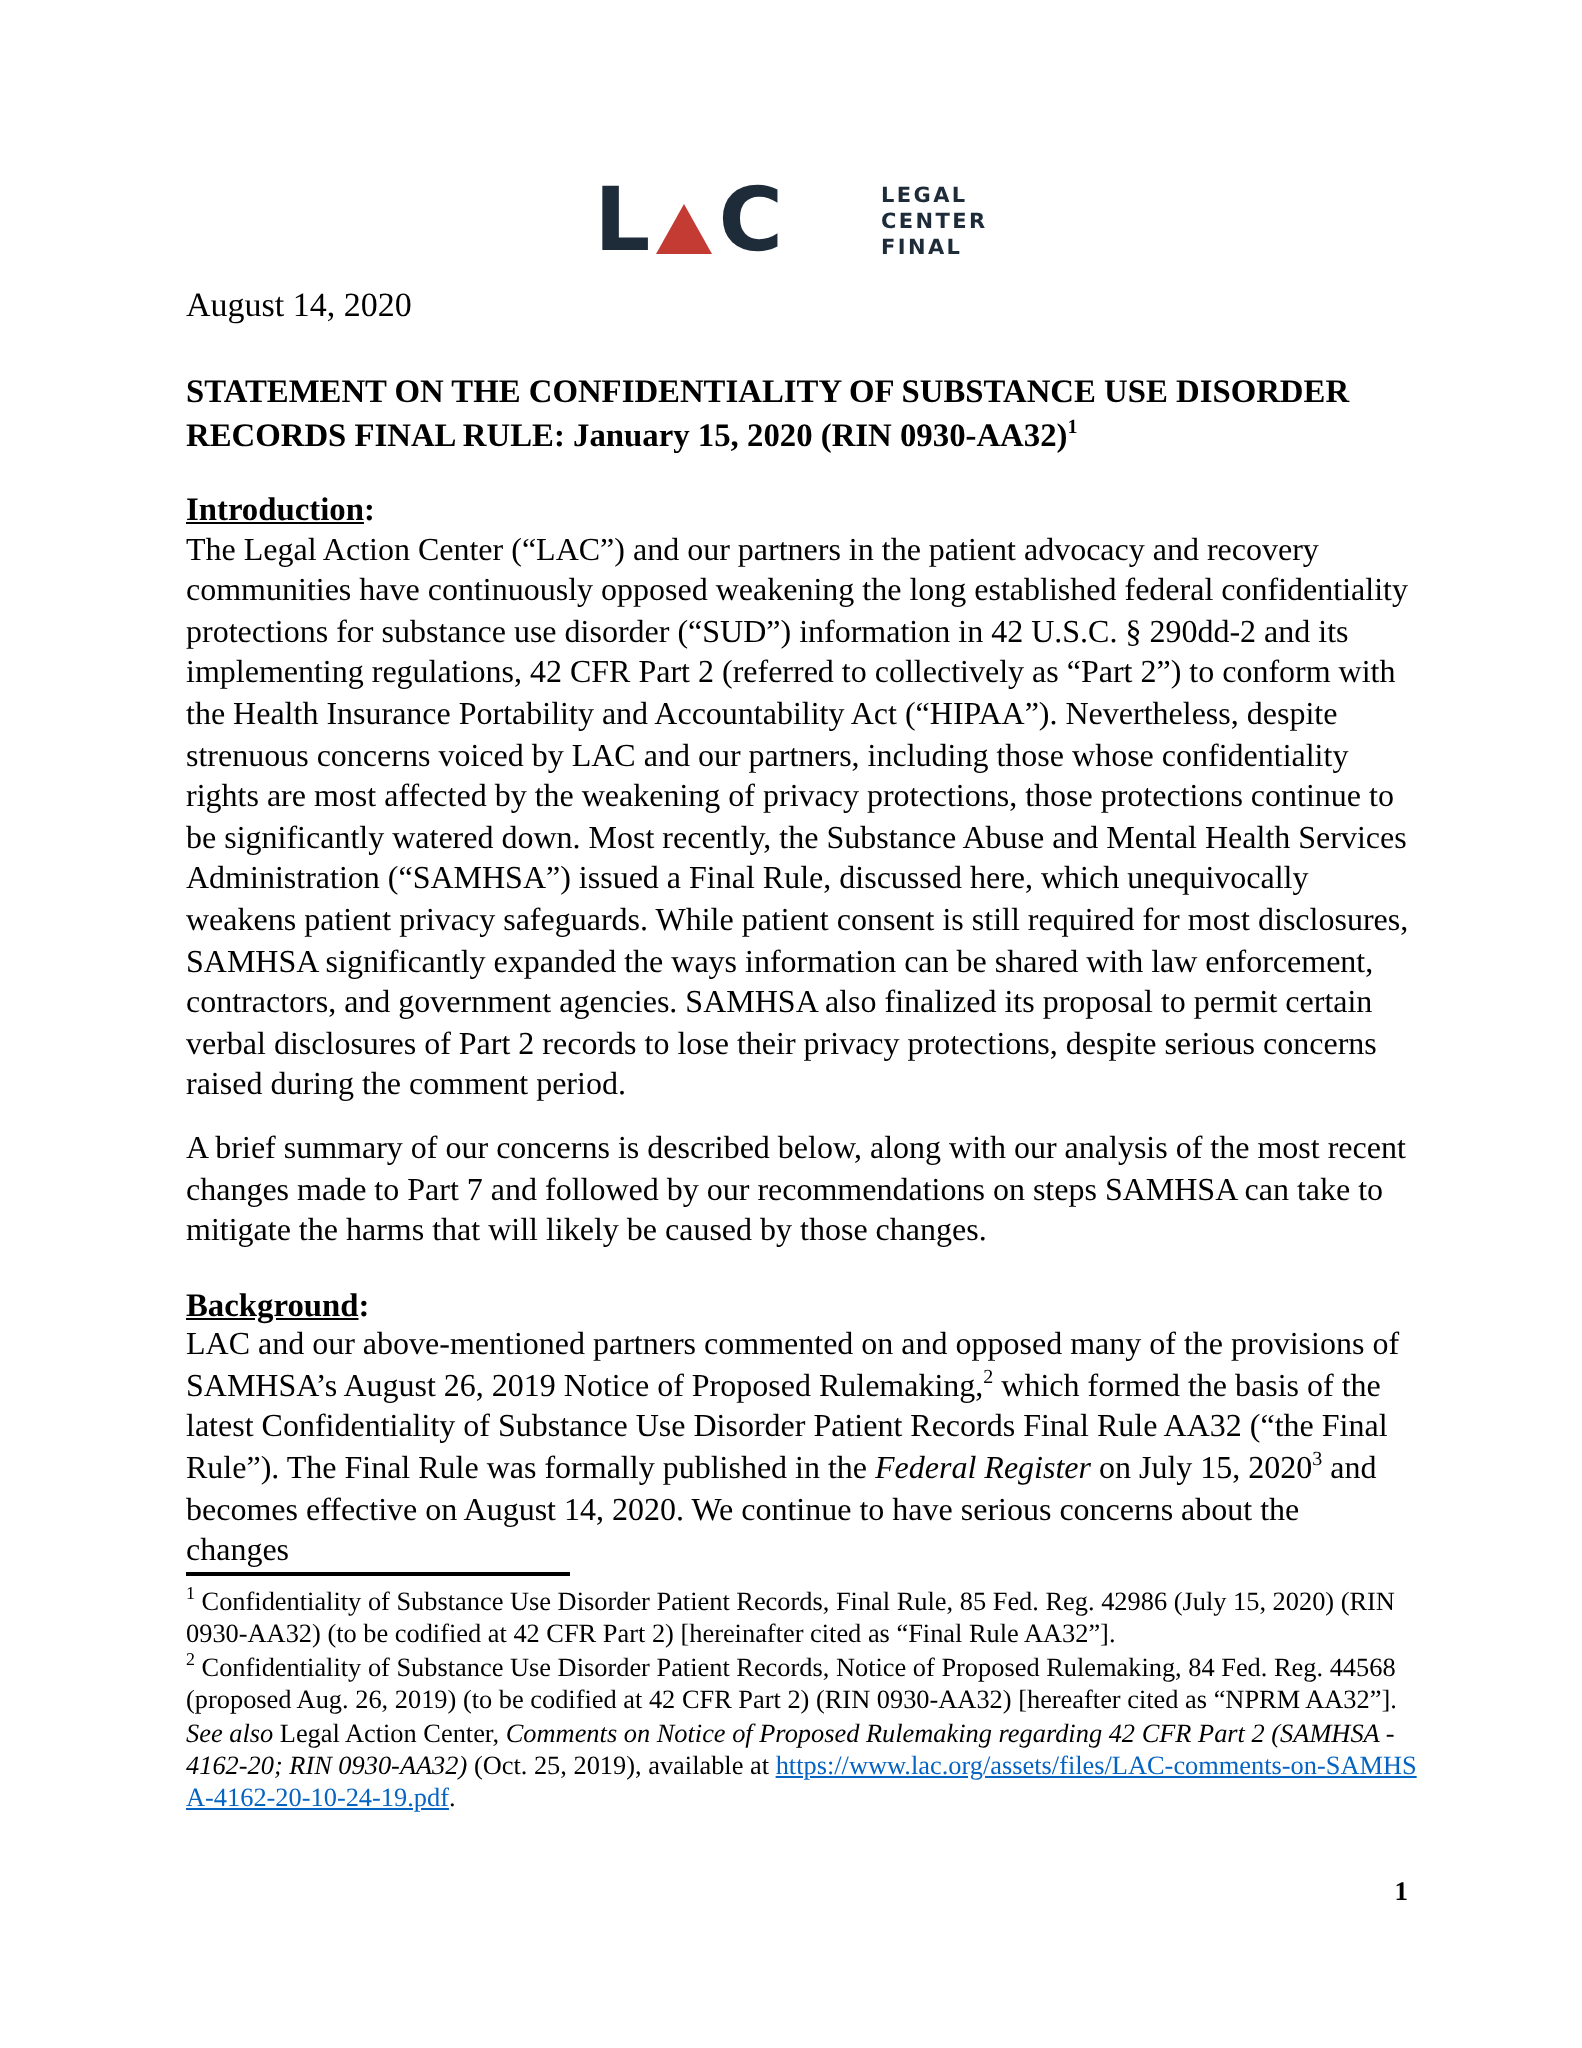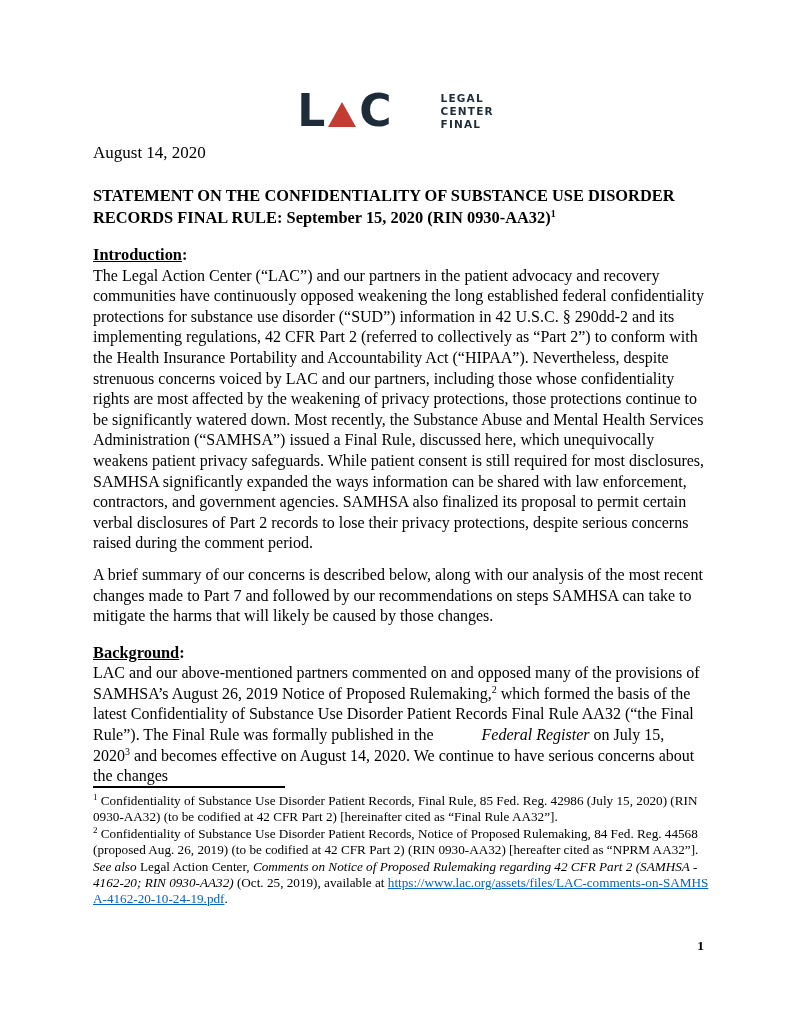--- a/index.html
+++ b/index.html
@@ -72,21 +72,21 @@
   }
   .section-heading .u { text-decoration: underline; }
 
   .body-text {
     margin: 0;
     font-size: 16px;
     line-height: 20.6px;
   }
   .para-gap { margin-top: 11px; }
   .body-text sup { font-size: 10px; line-height: 0; }
-  .body-text em { font-style: italic; margin-left: 44px; }
+  .body-text em { font-style: italic; }
 
   
   .footnotes {
     position: absolute;
     left: 93px;
     right: 82px;
     top: 786px;
   }
   .fn-rule {
     width: 192px;
@@ -130,21 +130,21 @@
       <span>LEGAL</span>
       <span>CENTER</span>
       <span>FINAL</span>
     </div>
   </div>
 
   <div class="content">
 
     <p class="doc-date">August 14, 2020</p>
 
-    <h1 class="doc-title"><span>STATEMENT ON THE CONFIDENTIALITY OF SUBSTANCE USE DISORDER</span><br><span>RECORDS FINAL RULE: September 15, 2020 (RIN 0930-AA32)</span><sup>1</sup></h1>
+    <h1 class="doc-title"><span>STATEMENT ON THE CONFIDENTIALITY OF SUBSTANCE USE DISORDER</span><br><span>RECORDS FINAL RULE: January 15, 2020 (RIN 0930-AA32)</span><sup>1</sup></h1>
 
     <h2 class="section-heading"><span class="u">Introduction</span><span>:</span></h2>
 
     <p class="body-text">The Legal Action Center (“LAC”) and our partners in the patient advocacy and recovery communities have continuously opposed weakening the long established federal confidentiality protections for substance use disorder (“SUD”) information in 42 U.S.C. § 290dd-2 and its implementing regulations, 42 CFR Part 2 (referred to collectively as “Part 2”) to conform with the Health Insurance Portability and Accountability Act (“HIPAA”).  Nevertheless, despite strenuous concerns voiced by LAC and our partners, including those whose confidentiality rights are most affected by the weakening of privacy protections, those protections continue to be significantly watered down.  Most recently, the Substance Abuse and Mental Health Services Administration (“SAMHSA”) issued a Final Rule, discussed here, which unequivocally weakens patient privacy safeguards. While patient consent is still required for most disclosures, SAMHSA significantly expanded the ways information can be shared with law enforcement, contractors, and government agencies. SAMHSA also finalized its proposal to permit certain verbal disclosures of Part 2 records to lose their privacy protections, despite serious concerns raised during the comment period.</p>
 
     <p class="body-text para-gap">A brief summary of our concerns is described below, along with our analysis of the most recent changes made to Part 7 and followed by our recommendations on steps SAMHSA can take to mitigate the harms that will likely be caused by those changes.</p>
 
     <h2 class="section-heading"><span class="u">Background</span><span>:</span></h2>
 
     <p class="body-text"><span>LAC and our above-mentioned partners commented on and opposed many of the provisions of SAMHSA’s August 26, 2019 Notice of Proposed Rulemaking,</span><sup>2</sup><span> which formed the basis of the latest Confidentiality of Substance Use Disorder Patient Records Final Rule AA32 (“the Final Rule”). The Final Rule was formally published in the </span><em>Federal Register</em><span> on July 15, 2020</span><sup>3</sup><span> and becomes effective on August 14, 2020. We continue to have serious concerns about the changes</span></p>

